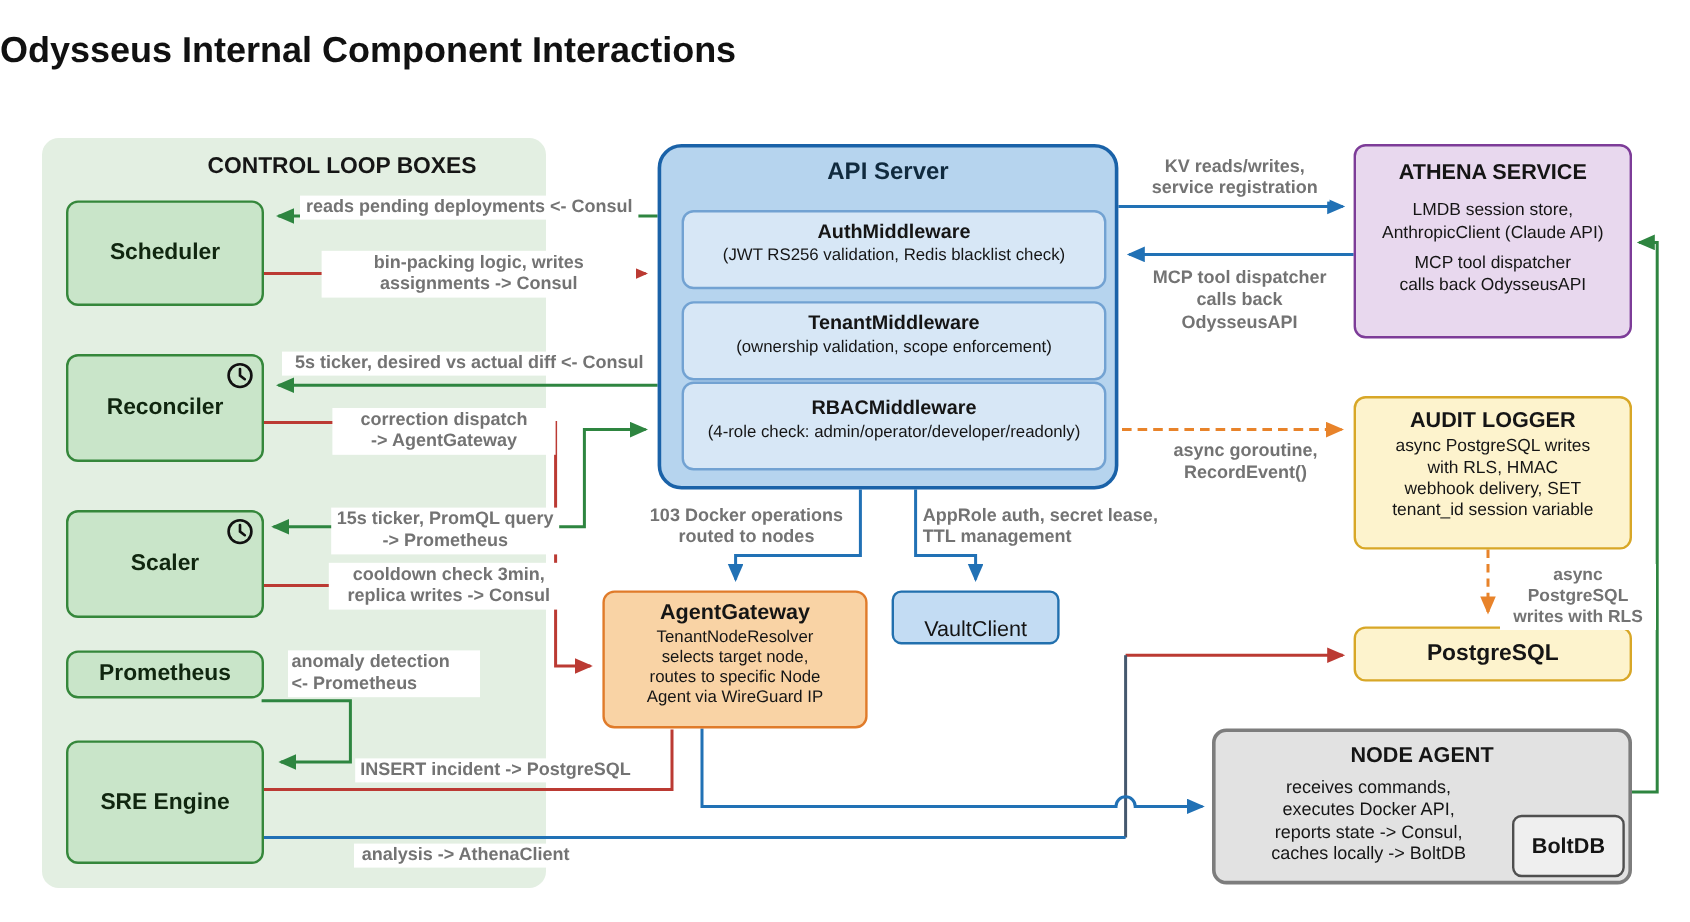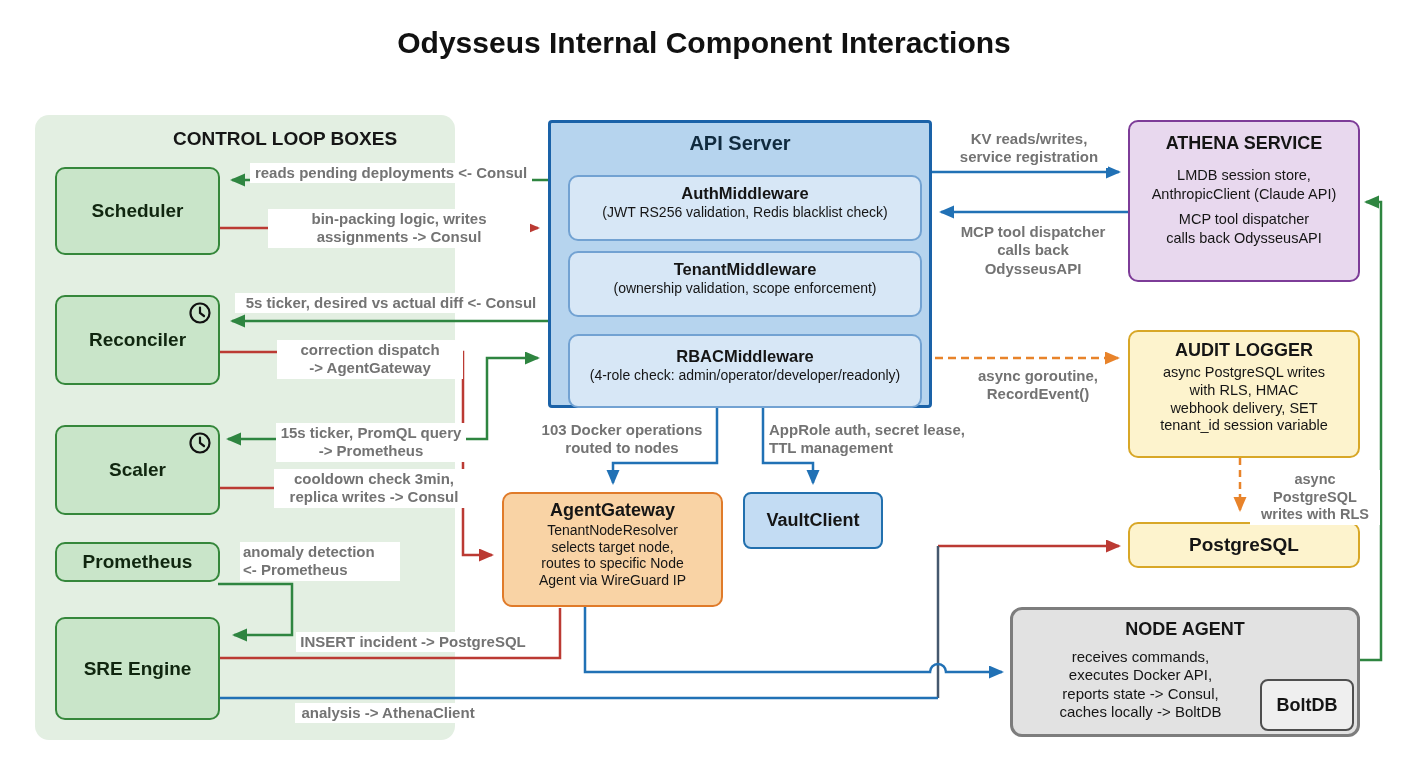--- a/index.html
+++ b/index.html
@@ -1,50 +1,50 @@
 <!DOCTYPE html>
 <html><head>
 <meta charset="utf-8">
 <style>
   html,body{margin:0;padding:0;background:#fff;}
   #canvas{position:relative;width:1408px;height:768px;background:#ffffff;overflow:hidden;
           font-family:"Liberation Sans",sans-serif;color:#151515;}
-  #page-title{position:absolute;left:0;right:0;top:26px;text-align:center;
+  #page-title{position:absolute;left:0;right:0;top:26px;text-align:left;
               font-size:30px;font-weight:bold;color:#111;}
   #cl-panel{position:absolute;left:35px;top:115px;width:420px;height:625px;
             background:#e3efe2;border-radius:14px;}
   #cl-title{position:absolute;left:35px;top:128px;width:420px;text-align:center;
             font-size:19px;font-weight:bold;color:#161616;padding-left:40px;}
   .gbox{position:absolute;background:#c9e5c9;border:2.5px solid #35873b;border-radius:10px;
         display:flex;align-items:center;justify-content:center;font-size:19px;font-weight:bold;
         color:#10260f;box-sizing:border-box;}
   .clock{position:absolute;width:24px;height:24px;}
   #edges{position:absolute;left:0;top:0;width:1408px;height:768px;}
   .box{position:absolute;box-sizing:border-box;border-radius:10px;text-align:center;}
-  #api-server{left:548px;top:120px;width:384px;height:288px;background:#b6d4ee;border:3px solid #1a62a8;border-radius:4px;}
+  #api-server{left:548px;top:120px;width:384px;height:288px;background:#b6d4ee;border:3px solid #1a62a8;border-radius:20px;}
   .api-title{margin-top:9px;font-size:20px;font-weight:bold;color:#102a3e;}
   .mw{position:absolute;left:17px;width:350px;background:#d7e7f6;border:2px solid #72a2d2;border-radius:10px;}
   .mw-name{font-size:16.5px;font-weight:600;margin-top:7px;line-height:1.2;}
   .mw-detail{font-size:14px;font-weight:500;line-height:1.2;}
   #athena{left:1128px;top:120px;width:232px;height:162px;background:#e8d8ee;border:2.5px solid #7d3c98;}
   .big-title{font-size:18px;font-weight:bold;margin-top:11px;}
   .body-txt{font-size:14.5px;font-weight:500;line-height:1.3;white-space:pre-line;margin-top:6px;}
   #audit{left:1128px;top:330px;width:232px;height:128px;background:#fdf3cd;border:2.5px solid #d8a727;}
   #postgres{left:1128px;top:522px;width:232px;height:46px;background:#fdf3cd;border:2.5px solid #d8a727;
             display:flex;align-items:center;justify-content:center;font-size:19px;font-weight:bold;}
   #node-agent{left:1010px;top:607px;width:350px;height:130px;background:#e2e2e2;border:3px solid #7d7d7d;border-radius:12px;}
   #node-body{position:absolute;left:15px;top:38px;width:225px;font-size:15px;font-weight:500;
              line-height:1.22;white-space:pre-line;text-align:center;}
   #boltdb{position:absolute;left:247px;top:69px;width:90px;height:48px;background:#efefef;border:2.5px solid #4f4f4f;
           border-radius:8px;display:flex;align-items:center;justify-content:center;font-size:18px;font-weight:bold;}
   #agent-gw{left:502px;top:492px;width:221px;height:115px;background:#f9d3a5;border:2.5px solid #e07b2a;}
   #agent-gw .big-title{margin-top:6px;}
   #agent-gw .body-txt{margin-top:1px;font-size:14px;line-height:1.18;}
-  #vault{left:743px;top:492px;width:140px;height:57px;background:#c3dcf3;border:2.5px solid #2270ae;border-radius:8px;
-         display:flex;align-items:center;justify-content:center;font-size:18px;font-weight:bold;}
+  #vault{left:743px;top:492px;width:140px;height:45px;background:#c3dcf3;border:2.5px solid #2270ae;border-radius:8px;
+         display:flex;align-items:flex-end;justify-content:center;font-size:18px;font-weight:normal;}
   .elabel{position:absolute;background:#ffffff;font-size:15px;font-weight:600;line-height:1.22;
           text-align:center;white-space:pre-line;color:#737373;padding:1px 3px;box-sizing:border-box;}
   .la{text-align:left;}
 </style>
 </head>
 <body>
 
 <div id="canvas">
 
   <div id="page-title">Odysseus Internal Component Interactions</div>
@@ -123,21 +123,21 @@
   <div class="box" id="api-server">
     <div class="api-title">API Server</div>
     <div class="mw" style="top:52px;height:62px;">
       <div class="mw-name">AuthMiddleware</div>
       <div class="mw-detail">(JWT RS256 validation, Redis blacklist check)</div>
     </div>
     <div class="mw" style="top:128px;height:62px;">
       <div class="mw-name">TenantMiddleware</div>
       <div class="mw-detail">(ownership validation, scope enforcement)</div>
     </div>
-    <div class="mw" style="top:211px;height:70px;">
+    <div class="mw" style="top:195px;height:70px;">
       <div class="mw-name" style="margin-top:11px;">RBACMiddleware</div>
       <div class="mw-detail">(4-role check: admin/operator/developer/readonly)</div>
     </div>
   </div>
 
   <div class="box" id="athena">
     <div class="big-title">ATHENA SERVICE</div>
     <div class="body-txt" style="margin-top:12px;">LMDB session store,
 AnthropicClient (Claude API)</div>
     <div class="body-txt">MCP tool dispatcher

